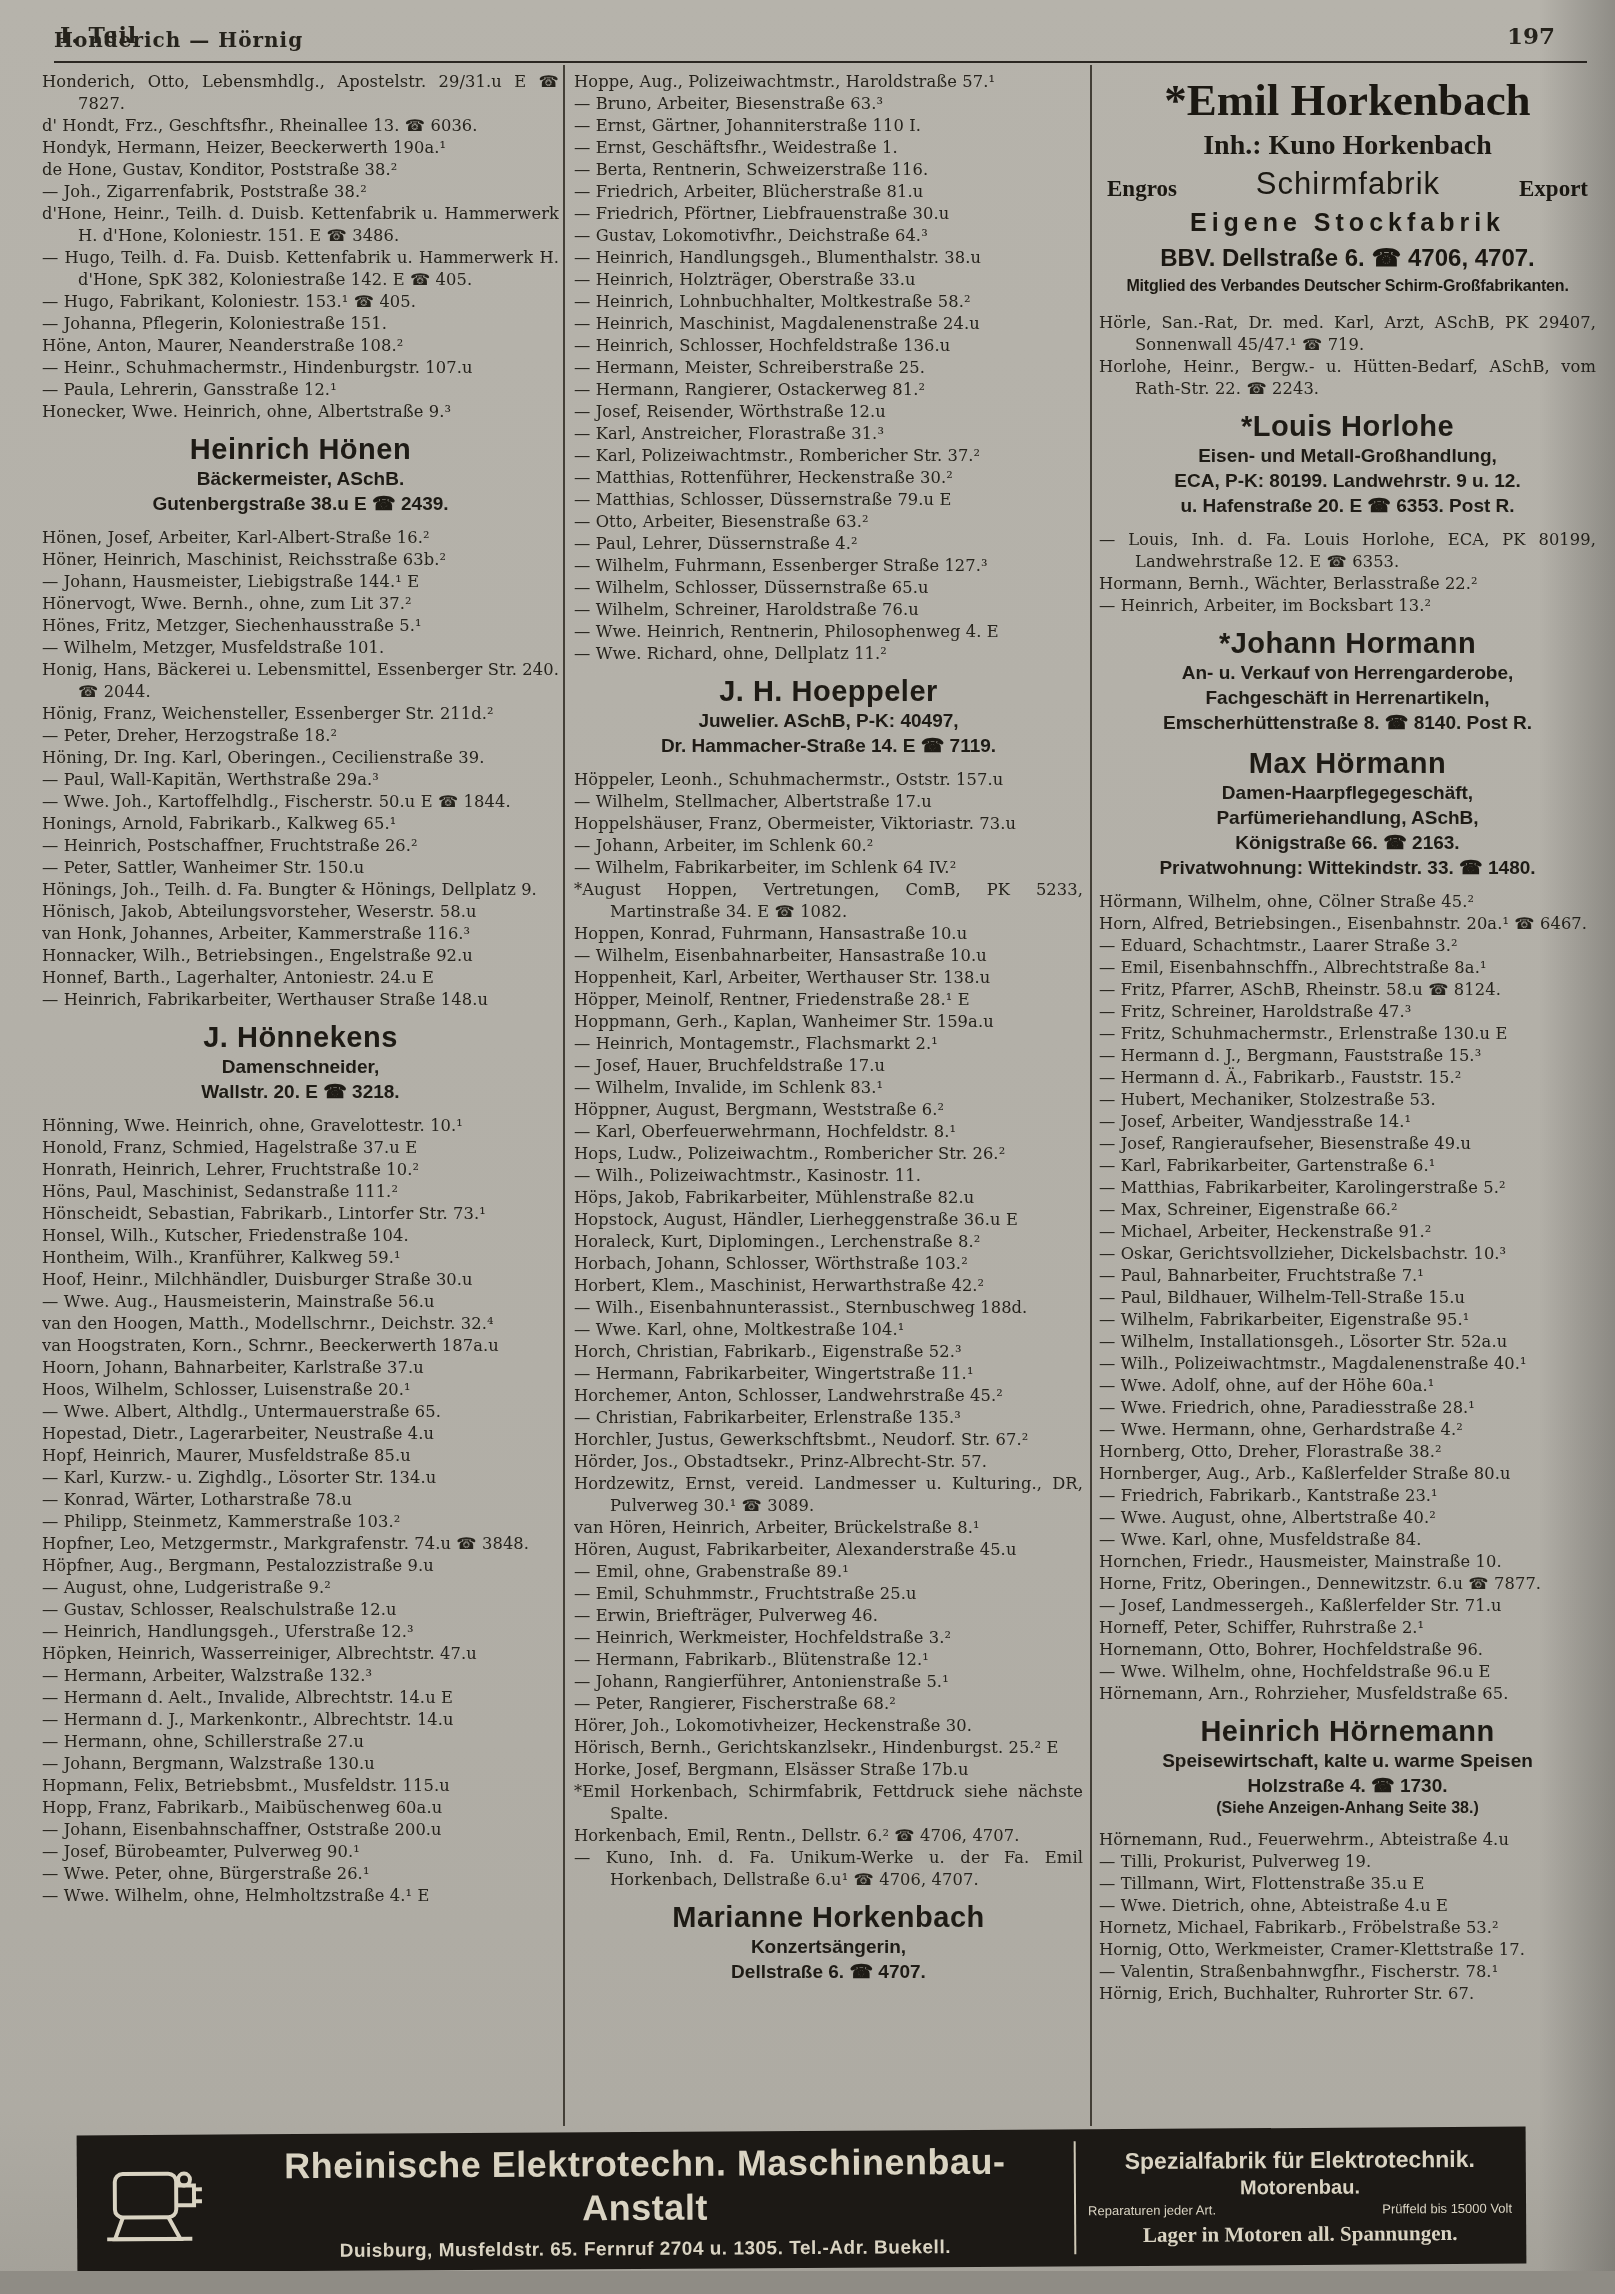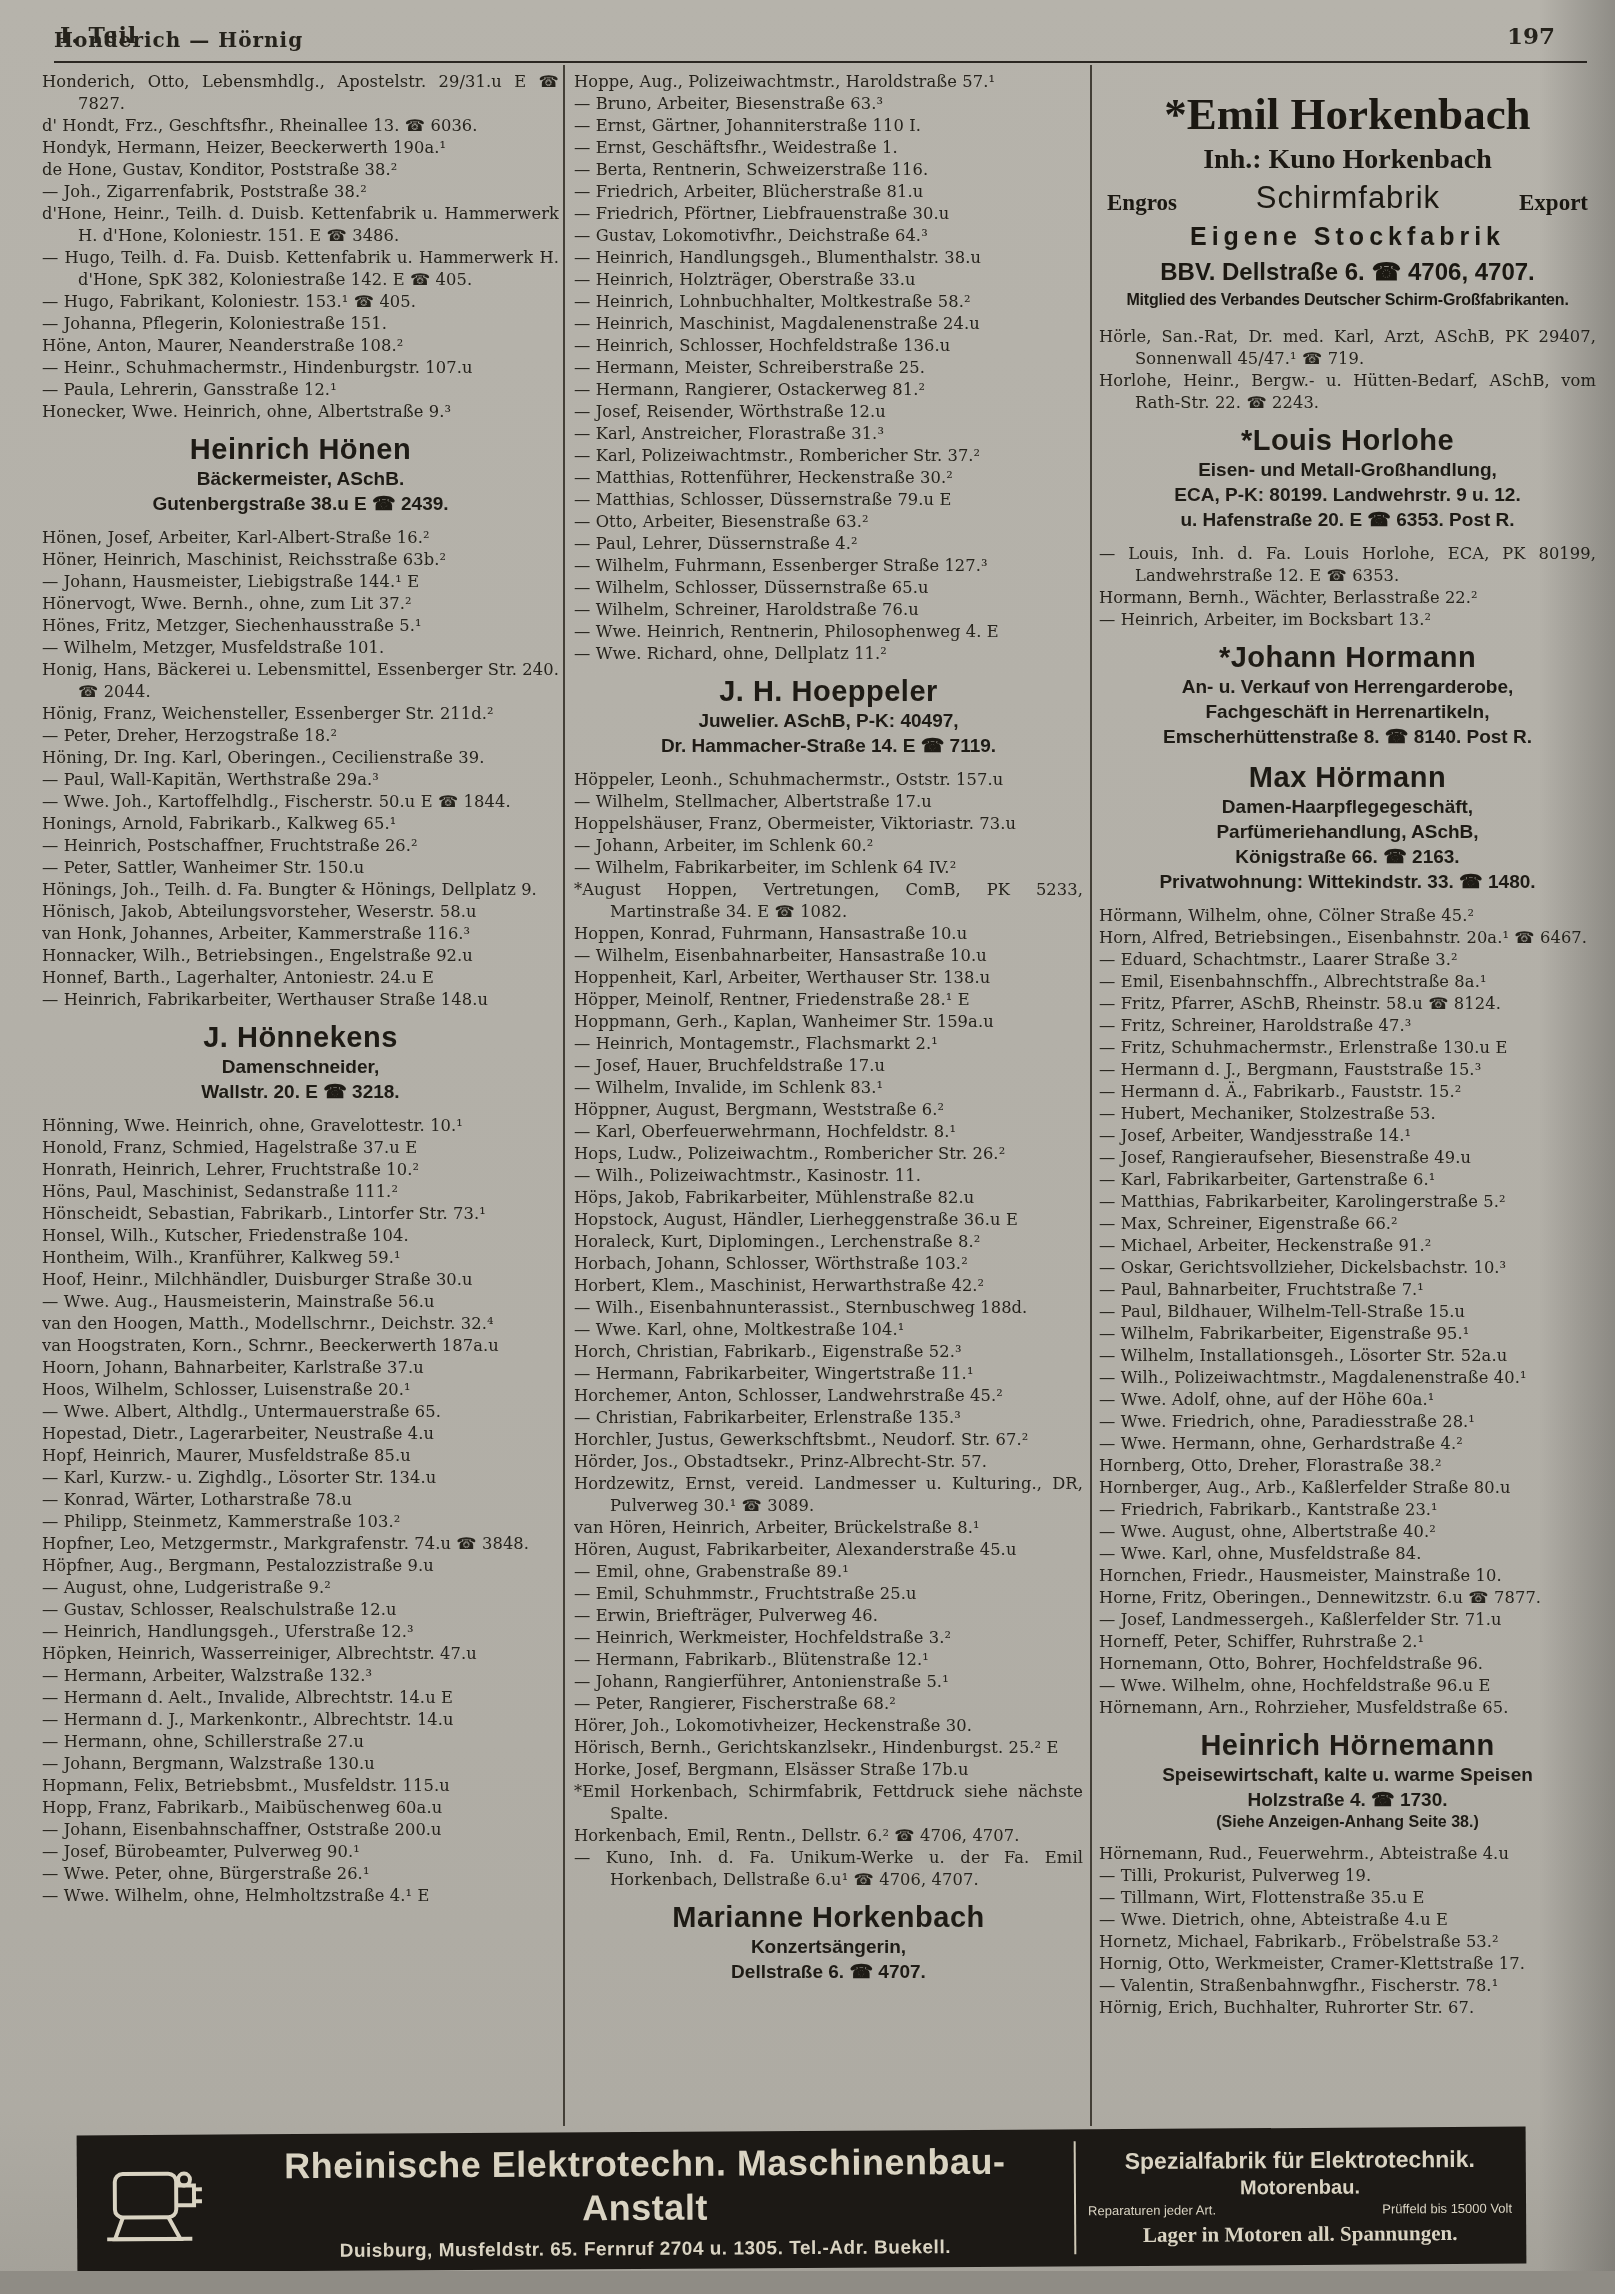--- a/index.html
+++ b/index.html
@@ -33,21 +33,21 @@
     font-size:16.3px;line-height:22px;text-align:justify;
     padding-left:36px;text-indent:-36px;letter-spacing:0.1px;
   }
   .ad{text-align:center;margin:9px 0 11px;font-family:"Liberation Sans",sans-serif;color:#1e1b15}
   .ad div{font-weight:bold}
   .ad-xl{font-size:29px;line-height:34px;letter-spacing:0.5px}
   .ad-md{font-size:19px;line-height:25px}
   .ad-sm{font-size:16px;line-height:20px}
 
   
-  .bigad{text-align:center;margin:18px 0 14px;color:#1b1812}
+  .bigad{text-align:center;margin:4px 0 14px;color:#1b1812}
   .bigad .l1{font-family:"Liberation Serif",serif;font-weight:bold;font-size:45px;line-height:51px}
   .bigad .l2{font-family:"Liberation Serif",serif;font-weight:bold;font-size:28px;line-height:38px}
   .bigad .row{display:flex;justify-content:space-between;align-items:flex-end;padding:0 8px;margin-top:2px}
   .bigad .row .l,.bigad .row .r{font-family:"Liberation Serif",serif;font-weight:bold;font-size:23px}
   .bigad .row .c{font-family:"Liberation Sans",sans-serif;font-weight:normal;font-size:31px;letter-spacing:1px}
   .bigad .l3{font-family:"Liberation Sans",sans-serif;font-weight:bold;font-size:25px;line-height:40px;letter-spacing:5px}
   .bigad .l4{font-family:"Liberation Sans",sans-serif;font-weight:bold;font-size:24px;line-height:32px}
   .bigad .l5{font-family:"Liberation Sans",sans-serif;font-weight:bold;font-size:16px;line-height:24px;letter-spacing:-0.2px}
 
   

